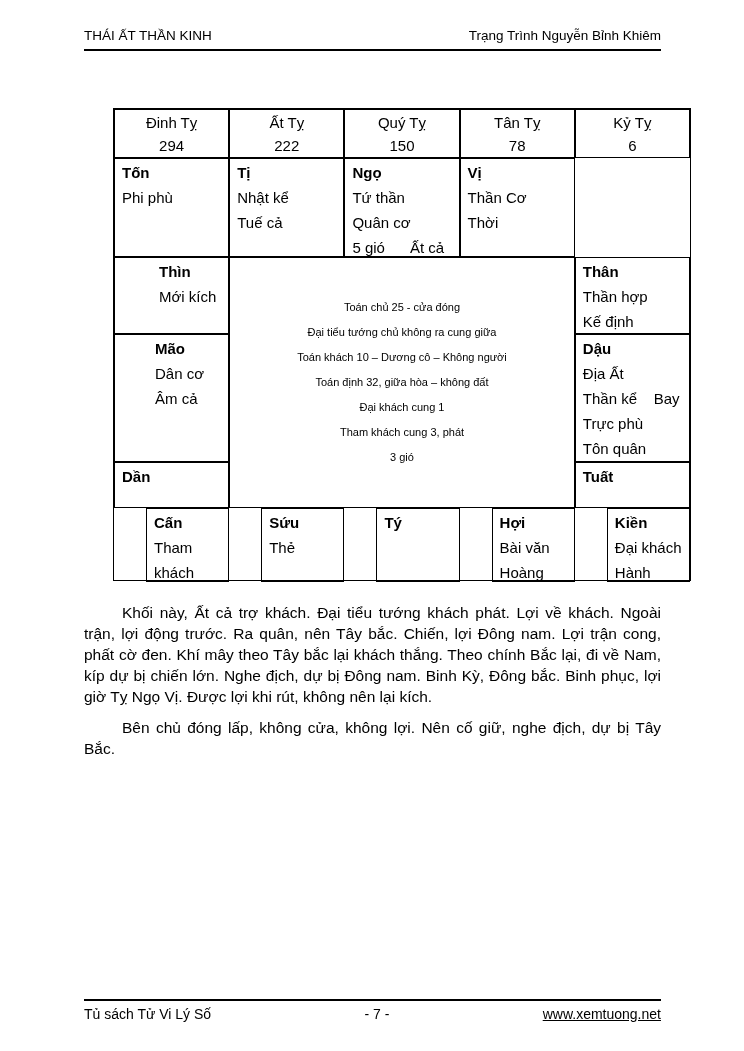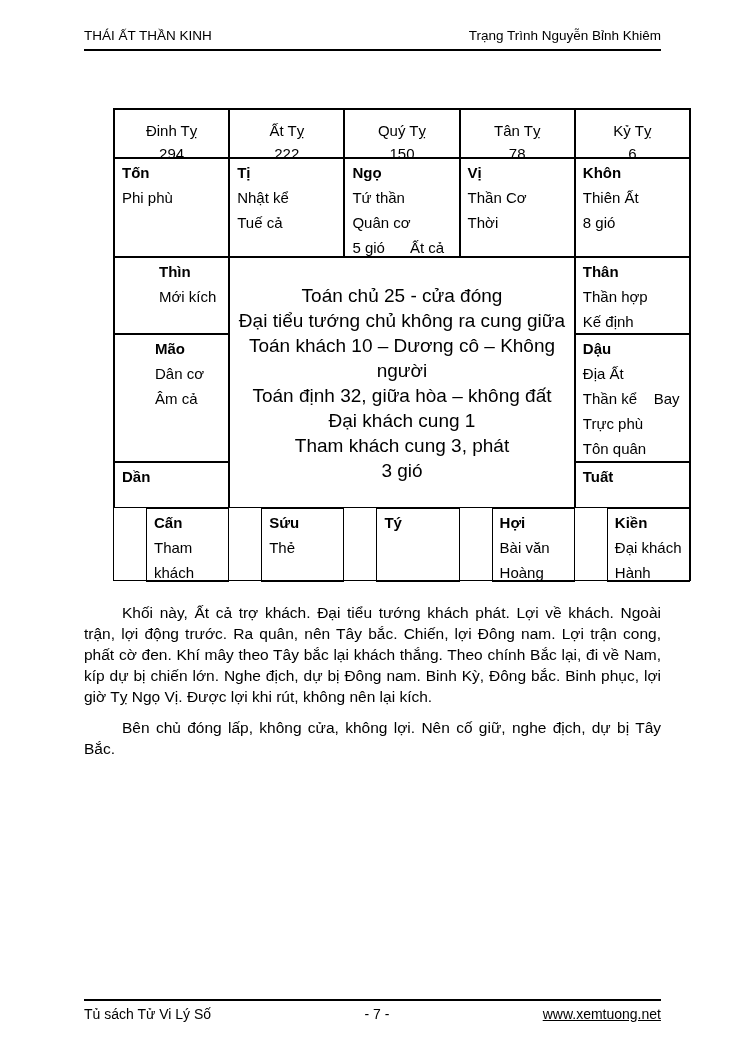--- a/index.html
+++ b/index.html
@@ -18,25 +18,25 @@
   
   .chart {
     position:absolute; left:113px; top:108px; width:578px; height:473px;
     display:grid;
     grid-template-columns:repeat(5,1fr);
     grid-template-rows:49px 99px 77px 128px 46px 74px;
     border:1px solid #000; background:#fff;
   }
   .c { border:1px solid #000; padding:2px 7px; font-size:15px; line-height:25px; overflow:hidden; }
   .c .t { font-weight:bold; line-height:24px; }
-  .yearc { text-align:center; padding-top:9px; line-height:23px; }
+  .yearc { text-align:center; padding-top:1px; line-height:23px; }
   .center-cell {
     grid-column:2/5; grid-row:3/6;
     display:flex; flex-direction:column; justify-content:center; align-items:center;
-    text-align:center; font-size:19px; line-height:25px;
+    text-align:center; font-size:11px; line-height:25px;
   }
   .r3c1{grid-area:3/1;padding-left:44px;} .r4c1{grid-area:4/1;padding-left:40px;} .r5c1{grid-area:5/1;}
   .r3c5{grid-area:3/5;} .r4c5{grid-area:4/5;} .r5c5{grid-area:5/5;}
   .r6{grid-row:6;margin-left:32px;}
   
   .bodytext {
     position:absolute; left:84px; top:602px; width:577px;
     font-size:15.5px; line-height:21px; text-align:justify;
   }
   .bodytext p { text-indent:38px; margin-bottom:10px; }
@@ -91,25 +91,20 @@
   <div class="c">
     <div class="t">Ngọ</div>
     <div>Tứ thần</div>
     <div>Quân cơ</div>
     <div>5 gió &nbsp;&nbsp;&nbsp;&nbsp; Ất cả</div>
   </div>
   <div class="c">
     <div class="t">Vị</div>
     <div>Thần Cơ</div>
     <div>Thời</div>
-  </div>
-  <div class="c">
-    <div class="t">Khôn</div>
-    <div>Thiên Ất</div>
-    <div>8 gió</div>
   </div>
 
   <div class="c r3c1">
     <div class="t">Thìn</div>
     <div>Mới kích</div>
   </div>
   <div class="c r4c1">
     <div class="t">Mão</div>
     <div>Dân cơ</div>
     <div>Âm cả</div>

